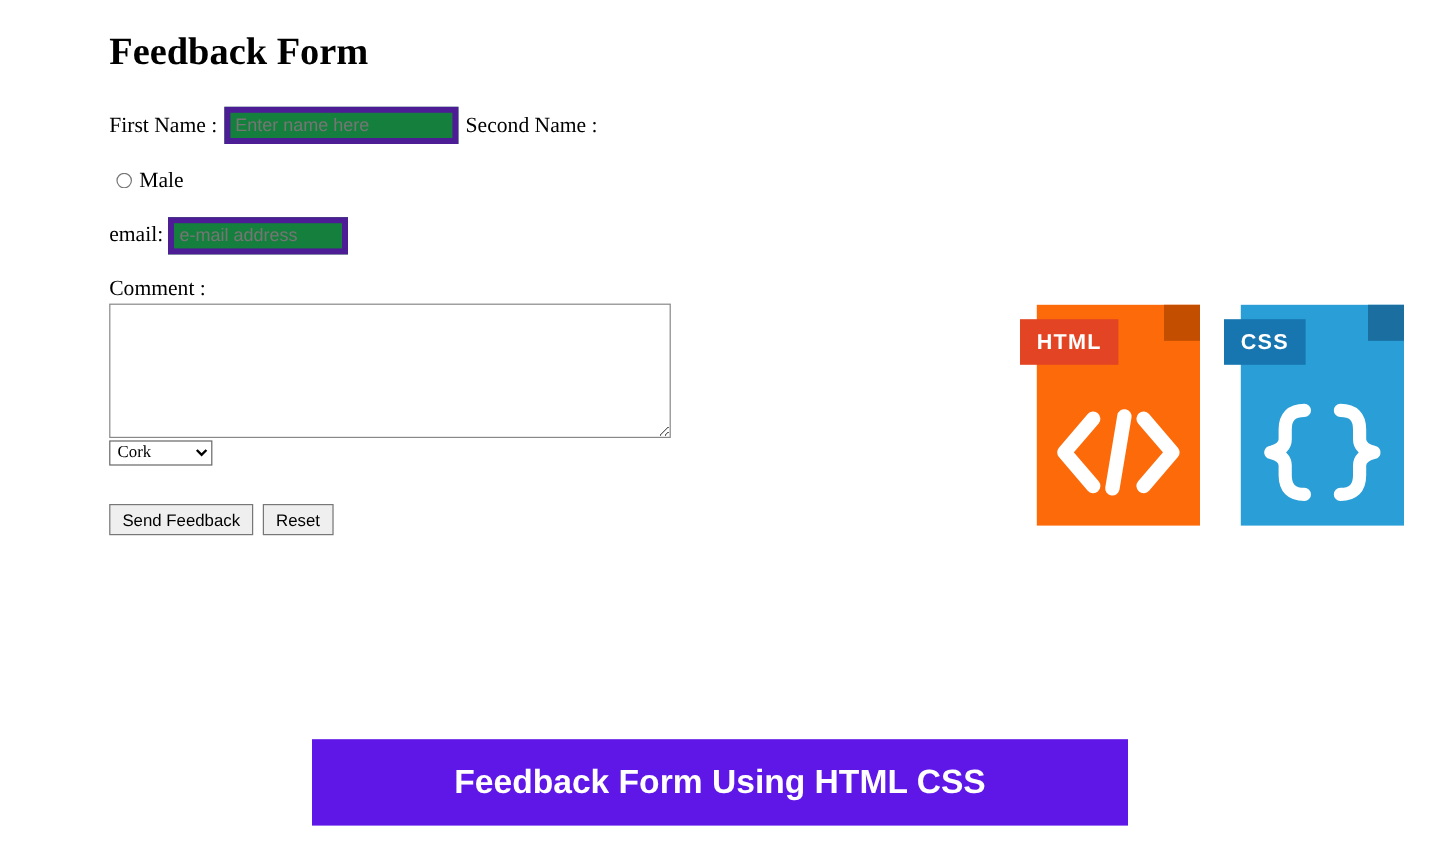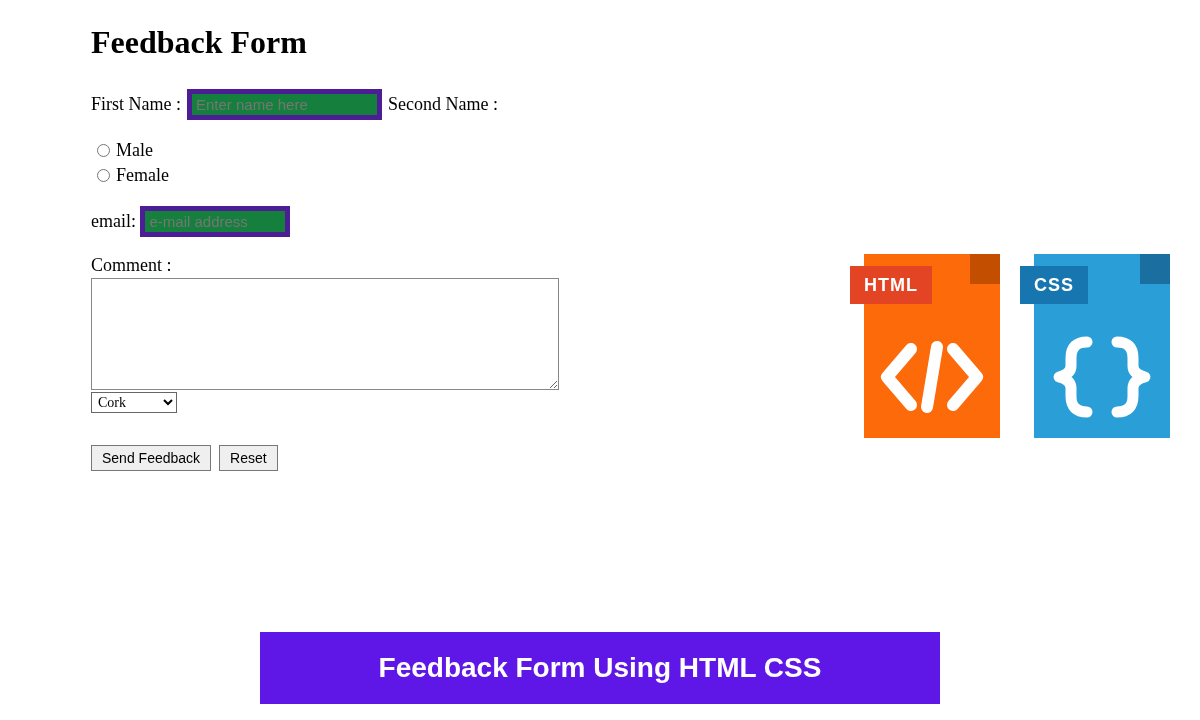--- a/index.html
+++ b/index.html
@@ -139,21 +139,21 @@
     .html-fold { background: #c34e00; }
     .html-label { background: #e34424; }
     .css-body { background: #2a9ed6; }
     .css-fold { background: #1a6fa0; }
     .css-label { background: #1775b0; }
 
     .banner {
       position: absolute;
       left: 50%;
       transform: translateX(-50%);
-      bottom: 16px;
+      bottom: 32px;
       width: 680px;
       height: 72px;
       background: #5f17e8;
       color: #fff;
       font-family: Arial, Helvetica, sans-serif;
       font-weight: 700;
       font-size: 28px;
       display: flex;
       align-items: center;
       justify-content: center;
@@ -168,24 +168,20 @@
   <div class="row name-row">
     <span>First Name :</span>
     <input type="text" class="first-name-input" placeholder="Enter name here" style="">
     <span>Second Name :</span>
   </div>
 
   <div class="radio-group">
     <div class="radio-line">
       <input type="radio" name="g" style="">
       <span>Male</span>
-    </div>
-    <div class="radio-line">
-      <input type="radio" name="g" style="">
-      <span>Female</span>
     </div>
   </div>
 
   <div class="row">
     <span>email:</span>
     <input type="text" class="email-input" placeholder="e-mail address" style="">
   </div>
 
   <div class="row">
     <span>Comment :</span>

